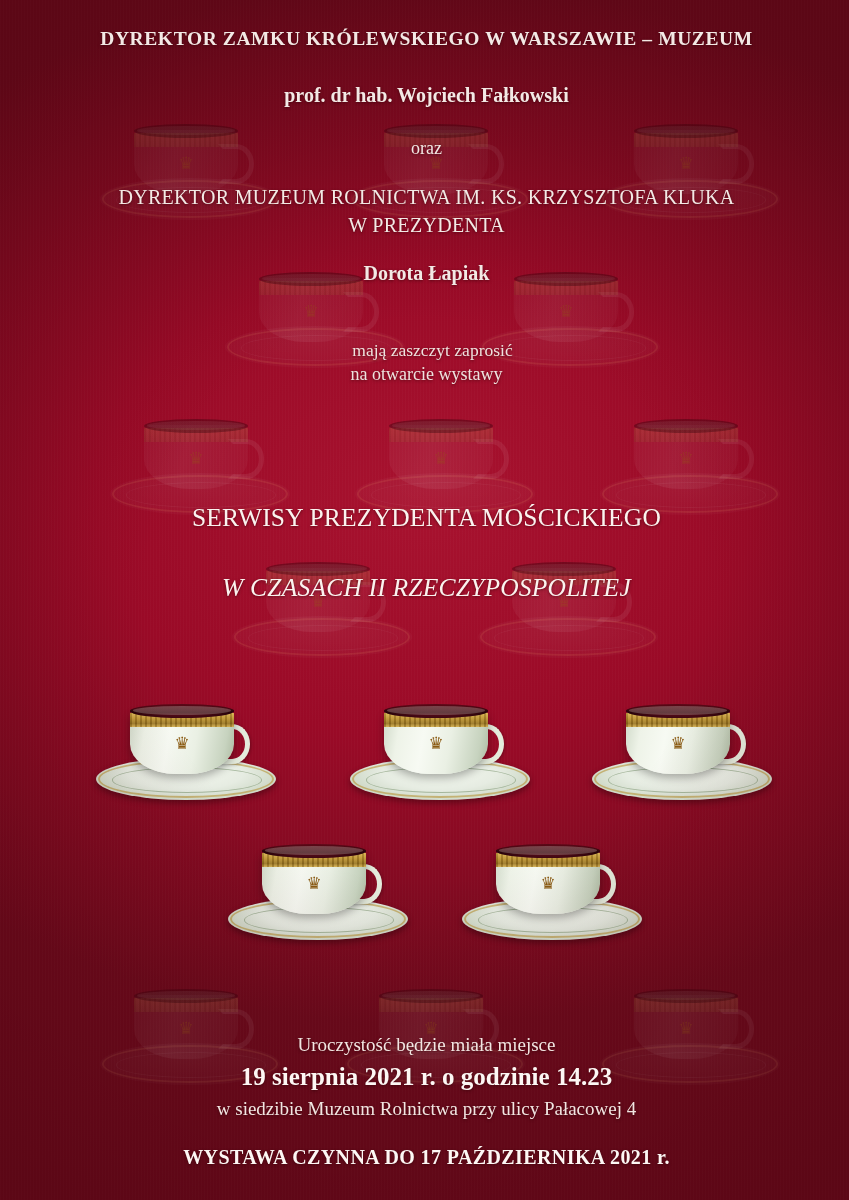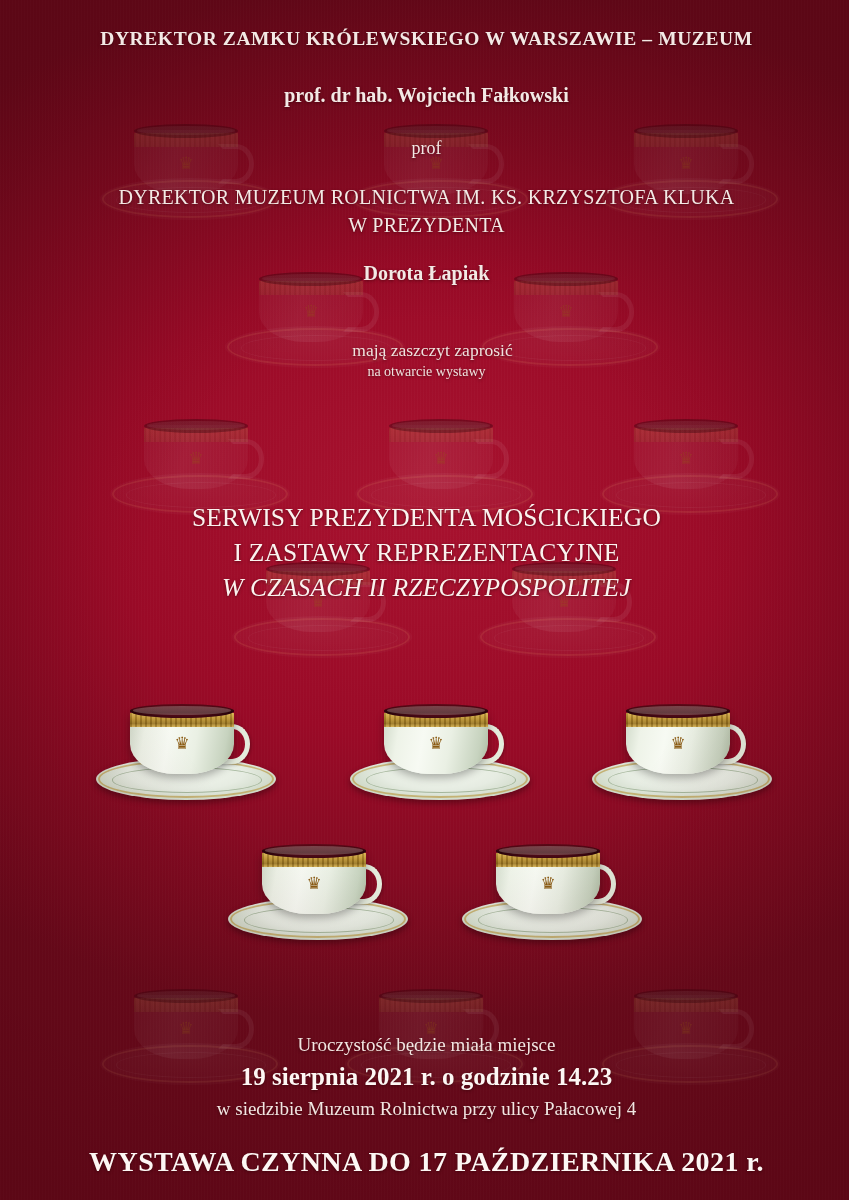--- a/index.html
+++ b/index.html
@@ -228,40 +228,40 @@
     font-weight: bold;
   }
   .l-invite1 {
     top: 340px;
     font-size: 17.5px;
     color: #efe2de;
     padding-left: 12px;
   }
   .l-invite2 {
     top: 364px;
-    font-size: 14px;
+    font-size: 18px;
     color: #efe2de;
     text-align: center;
   }
   .l-title {
     top: 455px;
     font-size: 33px;
     font-weight: bold;
     letter-spacing: 0.4px;
     color: #fdf7f4;
     text-shadow: 0 2px 5px rgba(40,0,8,0.65);
   }
   .l-sub1 { top: 503px; font-size: 25.5px; color: #fbf3ef; letter-spacing: 0.2px; }
   .l-sub2 { top: 538px; font-size: 25.5px; color: #fbf3ef; letter-spacing: 0.2px; }
   .l-sub3 { top: 573px; font-size: 25.5px; color: #fbf3ef; letter-spacing: 0.2px; font-style: italic; }
 
   .l-when1 { top: 1034px; font-size: 19px; color: #f2e6e2; }
   .l-when2 { top: 1063px; font-size: 25px; font-weight: bold; color: #fdf7f4; }
   .l-where { top: 1098px; font-size: 19px; color: #f2e6e2; }
-  .l-open  { top: 1146px; font-size: 28px; font-weight: bold; letter-spacing: 0.4px; color: #fdf7f4; }
+  .l-open  { top: 1146px; font-size: 20px; font-weight: bold; letter-spacing: 0.4px; color: #fdf7f4; }
 </style>
 </head>
 <body>
 
 <div class="poster">
   <div class="texture"></div>
 
   <div class="ghost-layer" id="ghost-layer">
       <div class="cupset ghost" style="left: 100px; top: 110px; transform: scale(1);">
         <div class="saucer">
@@ -481,29 +481,28 @@
           <div class="cup-eagle">♛</div>
         </div>
       </div>
     </div>
 
   <div class="vignette"></div>
 
   <div class="text-layer">
     <div class="line l-host1">DYREKTOR ZAMKU KRÓLEWSKIEGO W WARSZAWIE – MUZEUM</div>
     <div class="line l-host1-name">prof. dr hab. Wojciech Fałkowski</div>
-    <div class="line l-oraz">prof</div>
+    <div class="line l-oraz">oraz</div>
     <div class="line l-host2a">DYREKTOR MUZEUM ROLNICTWA IM. KS. KRZYSZTOFA KLUKA</div>
     <div class="line l-host2b">W PREZYDENTA</div>
     <div class="line l-host2-name">Dorota Łapiak</div>
     <div class="line l-invite1">mają zaszczyt zaprosić</div>
     <div class="line l-invite2">na otwarcie wystawy</div>
 
     <div class="line l-sub1">SERWISY PREZYDENTA MOŚCICKIEGO</div>
-    <div class="line l-sub2">I ZASTAWY REPREZENTACYJNE</div>
     <div class="line l-sub3">W CZASACH II RZECZYPOSPOLITEJ</div>
 
     <div class="line l-when1">Uroczystość będzie miała miejsce</div>
     <div class="line l-when2">19 sierpnia 2021 r. o godzinie 14.23</div>
     <div class="line l-where">w siedzibie Muzeum Rolnictwa przy ulicy Pałacowej 4</div>
     <div class="line l-open">WYSTAWA CZYNNA DO 17 PAŹDZIERNIKA 2021 r.</div>
   </div>
 </div>
 
 </body></html>

